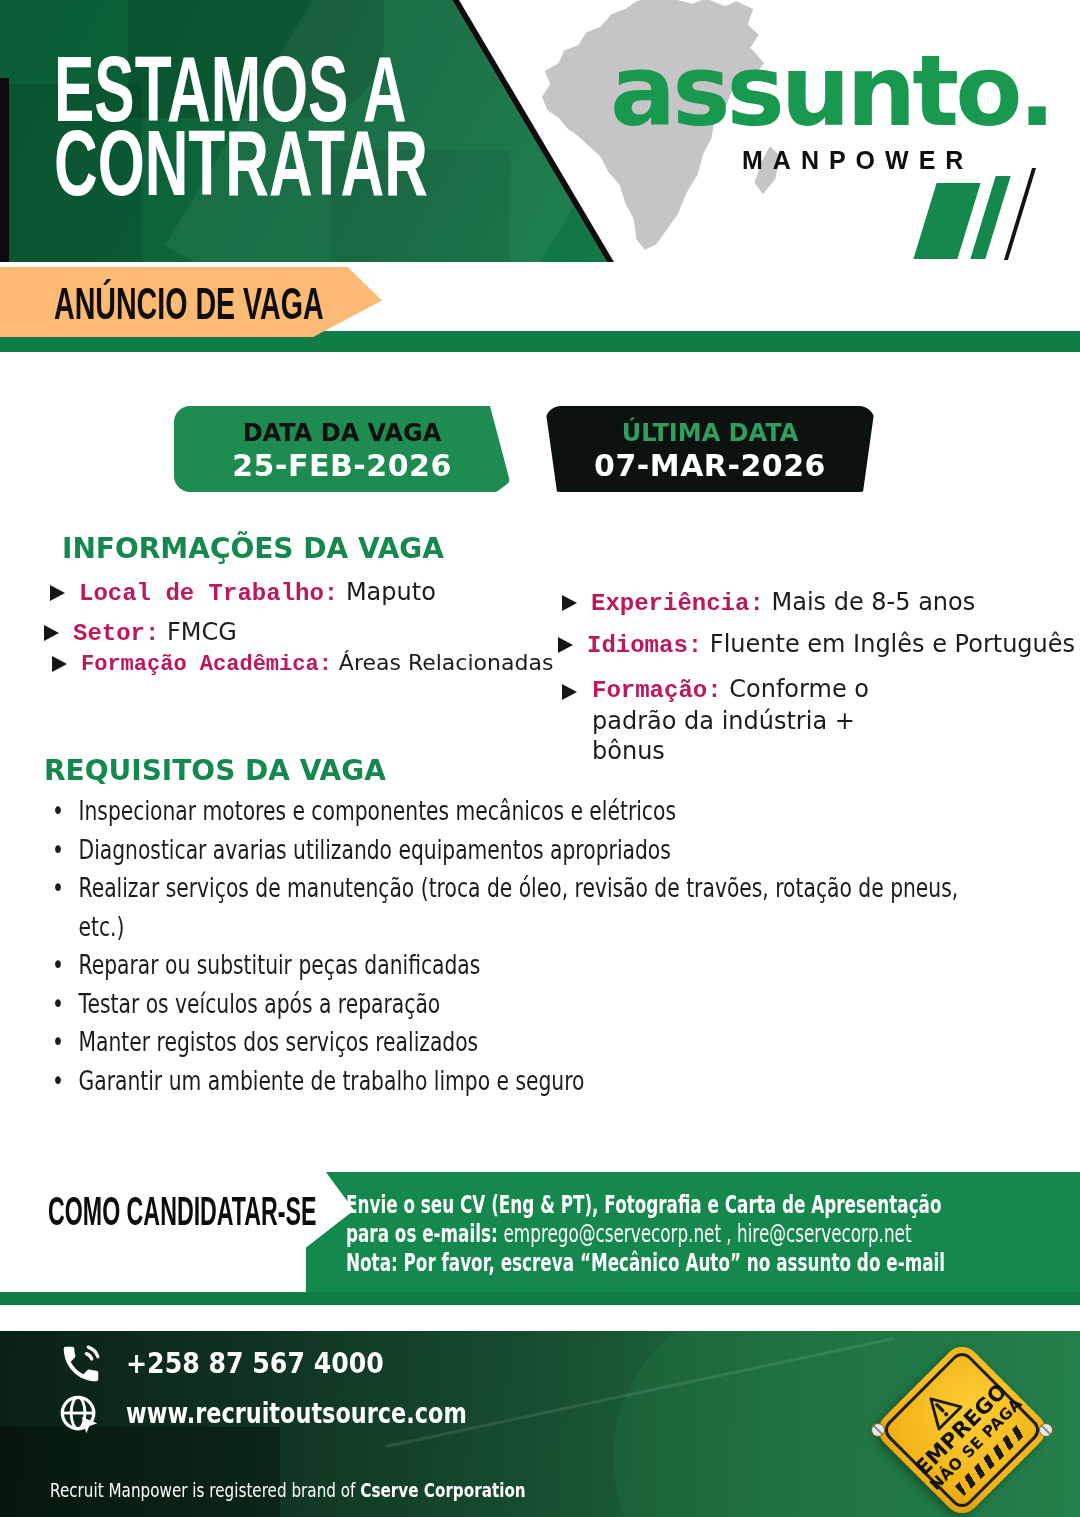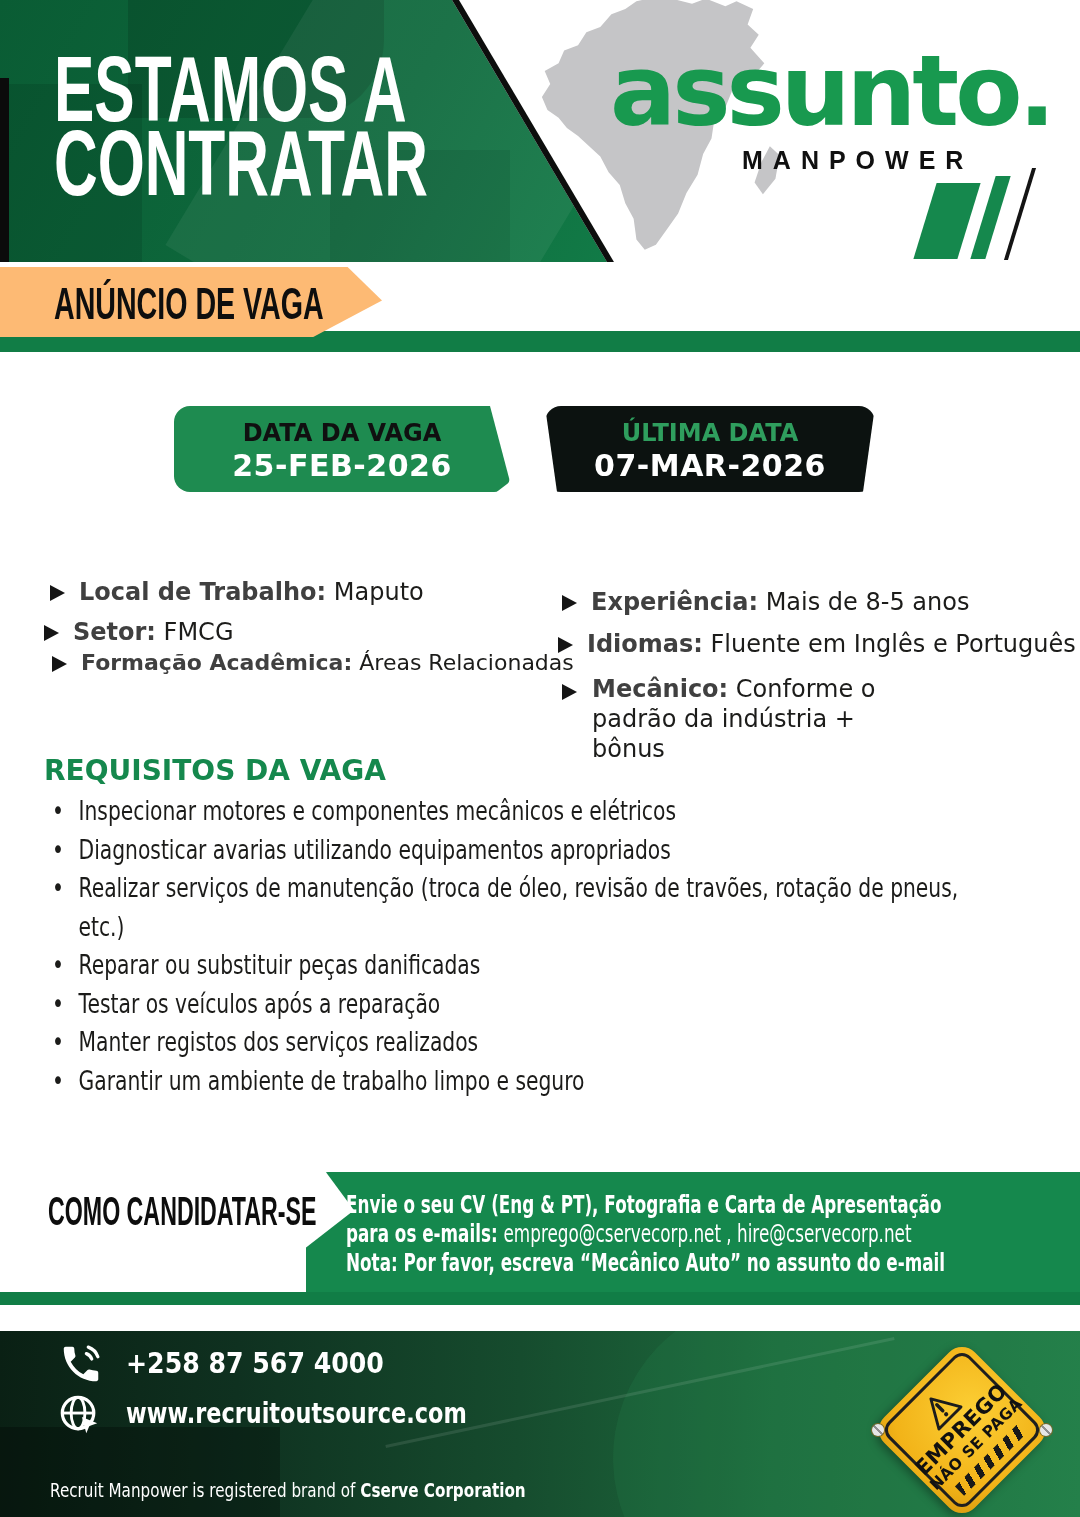--- a/index.html
+++ b/index.html
@@ -51,21 +51,21 @@
   .badge .val{display:block;font-weight:bold;font-size:30px;line-height:36px;color:#fff;letter-spacing:.5px;}
   .badge-green .lab{color:#101010;}
   .badge-black .lab{color:#2f9e5e;}
 
   
   .sec-heading{position:absolute;color:#15884d;font-weight:bold;font-size:28px;white-space:nowrap;}
   .info-heading{left:62px;top:532px;}
   .req-heading{left:44px;top:754px;}
 
   .info-item{position:absolute;font-size:24px;white-space:nowrap;}
-  .info-item b{color:#404040;}
+  .info-item b{color:#be185d;font-family:Liberation Mono, monospace;}
   .tri{display:inline-block;width:0;height:0;border-left:15px solid #151515;border-top:8px solid transparent;
     border-bottom:8px solid transparent;margin-right:14px;vertical-align:middle;}
   .i-l1{left:50px;top:578px;}
   .i-l2{left:44px;top:618px;}
   .i-l3{left:52px;top:650px;font-size:22px;}
   .i-r1{left:562px;top:588px;}
   .i-r2{left:558px;top:630px;}
   .i-r3{left:562px;top:674px;white-space:normal;width:400px;}
   .i-r3 .tri{position:absolute;left:0;top:10px;}
   .i-r3 .wrapblock{display:block;margin-left:30px;width:330px;line-height:30px;}
@@ -157,40 +157,41 @@
 
   <div class="badge badge-green">
     <span class="lab">DATA DA VAGA</span>
     <span class="val">25-FEB-2026</span>
   </div>
   <div class="badge badge-black">
     <span class="lab">ÚLTIMA DATA</span>
     <span class="val">07-MAR-2026</span>
   </div>
 
+  <div class="sec-heading info-heading">INFORMAÇÕES DA VAGA</div>
 
   <div class="info-item i-l1">
     <span class="tri"></span><b>Local de Trabalho:</b> <span>Maputo</span>
   </div>
   <div class="info-item i-l2">
     <span class="tri"></span><b>Setor:</b> <span>FMCG</span>
   </div>
   <div class="info-item i-l3">
     <span class="tri"></span><b>Formação Acadêmica:</b> <span>Áreas Relacionadas</span>
   </div>
 
   <div class="info-item i-r1">
     <span class="tri"></span><b>Experiência:</b> <span>Mais de 8-5 anos</span>
   </div>
   <div class="info-item i-r2">
     <span class="tri"></span><b>Idiomas:</b> <span>Fluente em Inglês e Português</span>
   </div>
   <div class="info-item i-r3">
     <span class="tri"></span>
-    <span class="wrapblock"><b>Mecânico:</b> <span>Conforme o padrão da indústria + bônus</span></span>
+    <span class="wrapblock"><b>Formação:</b> <span>Conforme o padrão da indústria + bônus</span></span>
   </div>
 
   <div class="sec-heading req-heading">REQUISITOS DA VAGA</div>
   <ul class="req-list">
     <li><span class="dot">•</span><span>Inspecionar motores e componentes mecânicos e elétricos</span></li>
     <li><span class="dot">•</span><span>Diagnosticar avarias utilizando equipamentos apropriados</span></li>
     <li><span class="dot">•</span><span>Realizar serviços de manutenção (troca de óleo, revisão de travões, rotação de pneus, etc.)</span></li>
     <li><span class="dot">•</span><span>Reparar ou substituir peças danificadas</span></li>
     <li><span class="dot">•</span><span>Testar os veículos após a reparação</span></li>
     <li><span class="dot">•</span><span>Manter registos dos serviços realizados</span></li>

